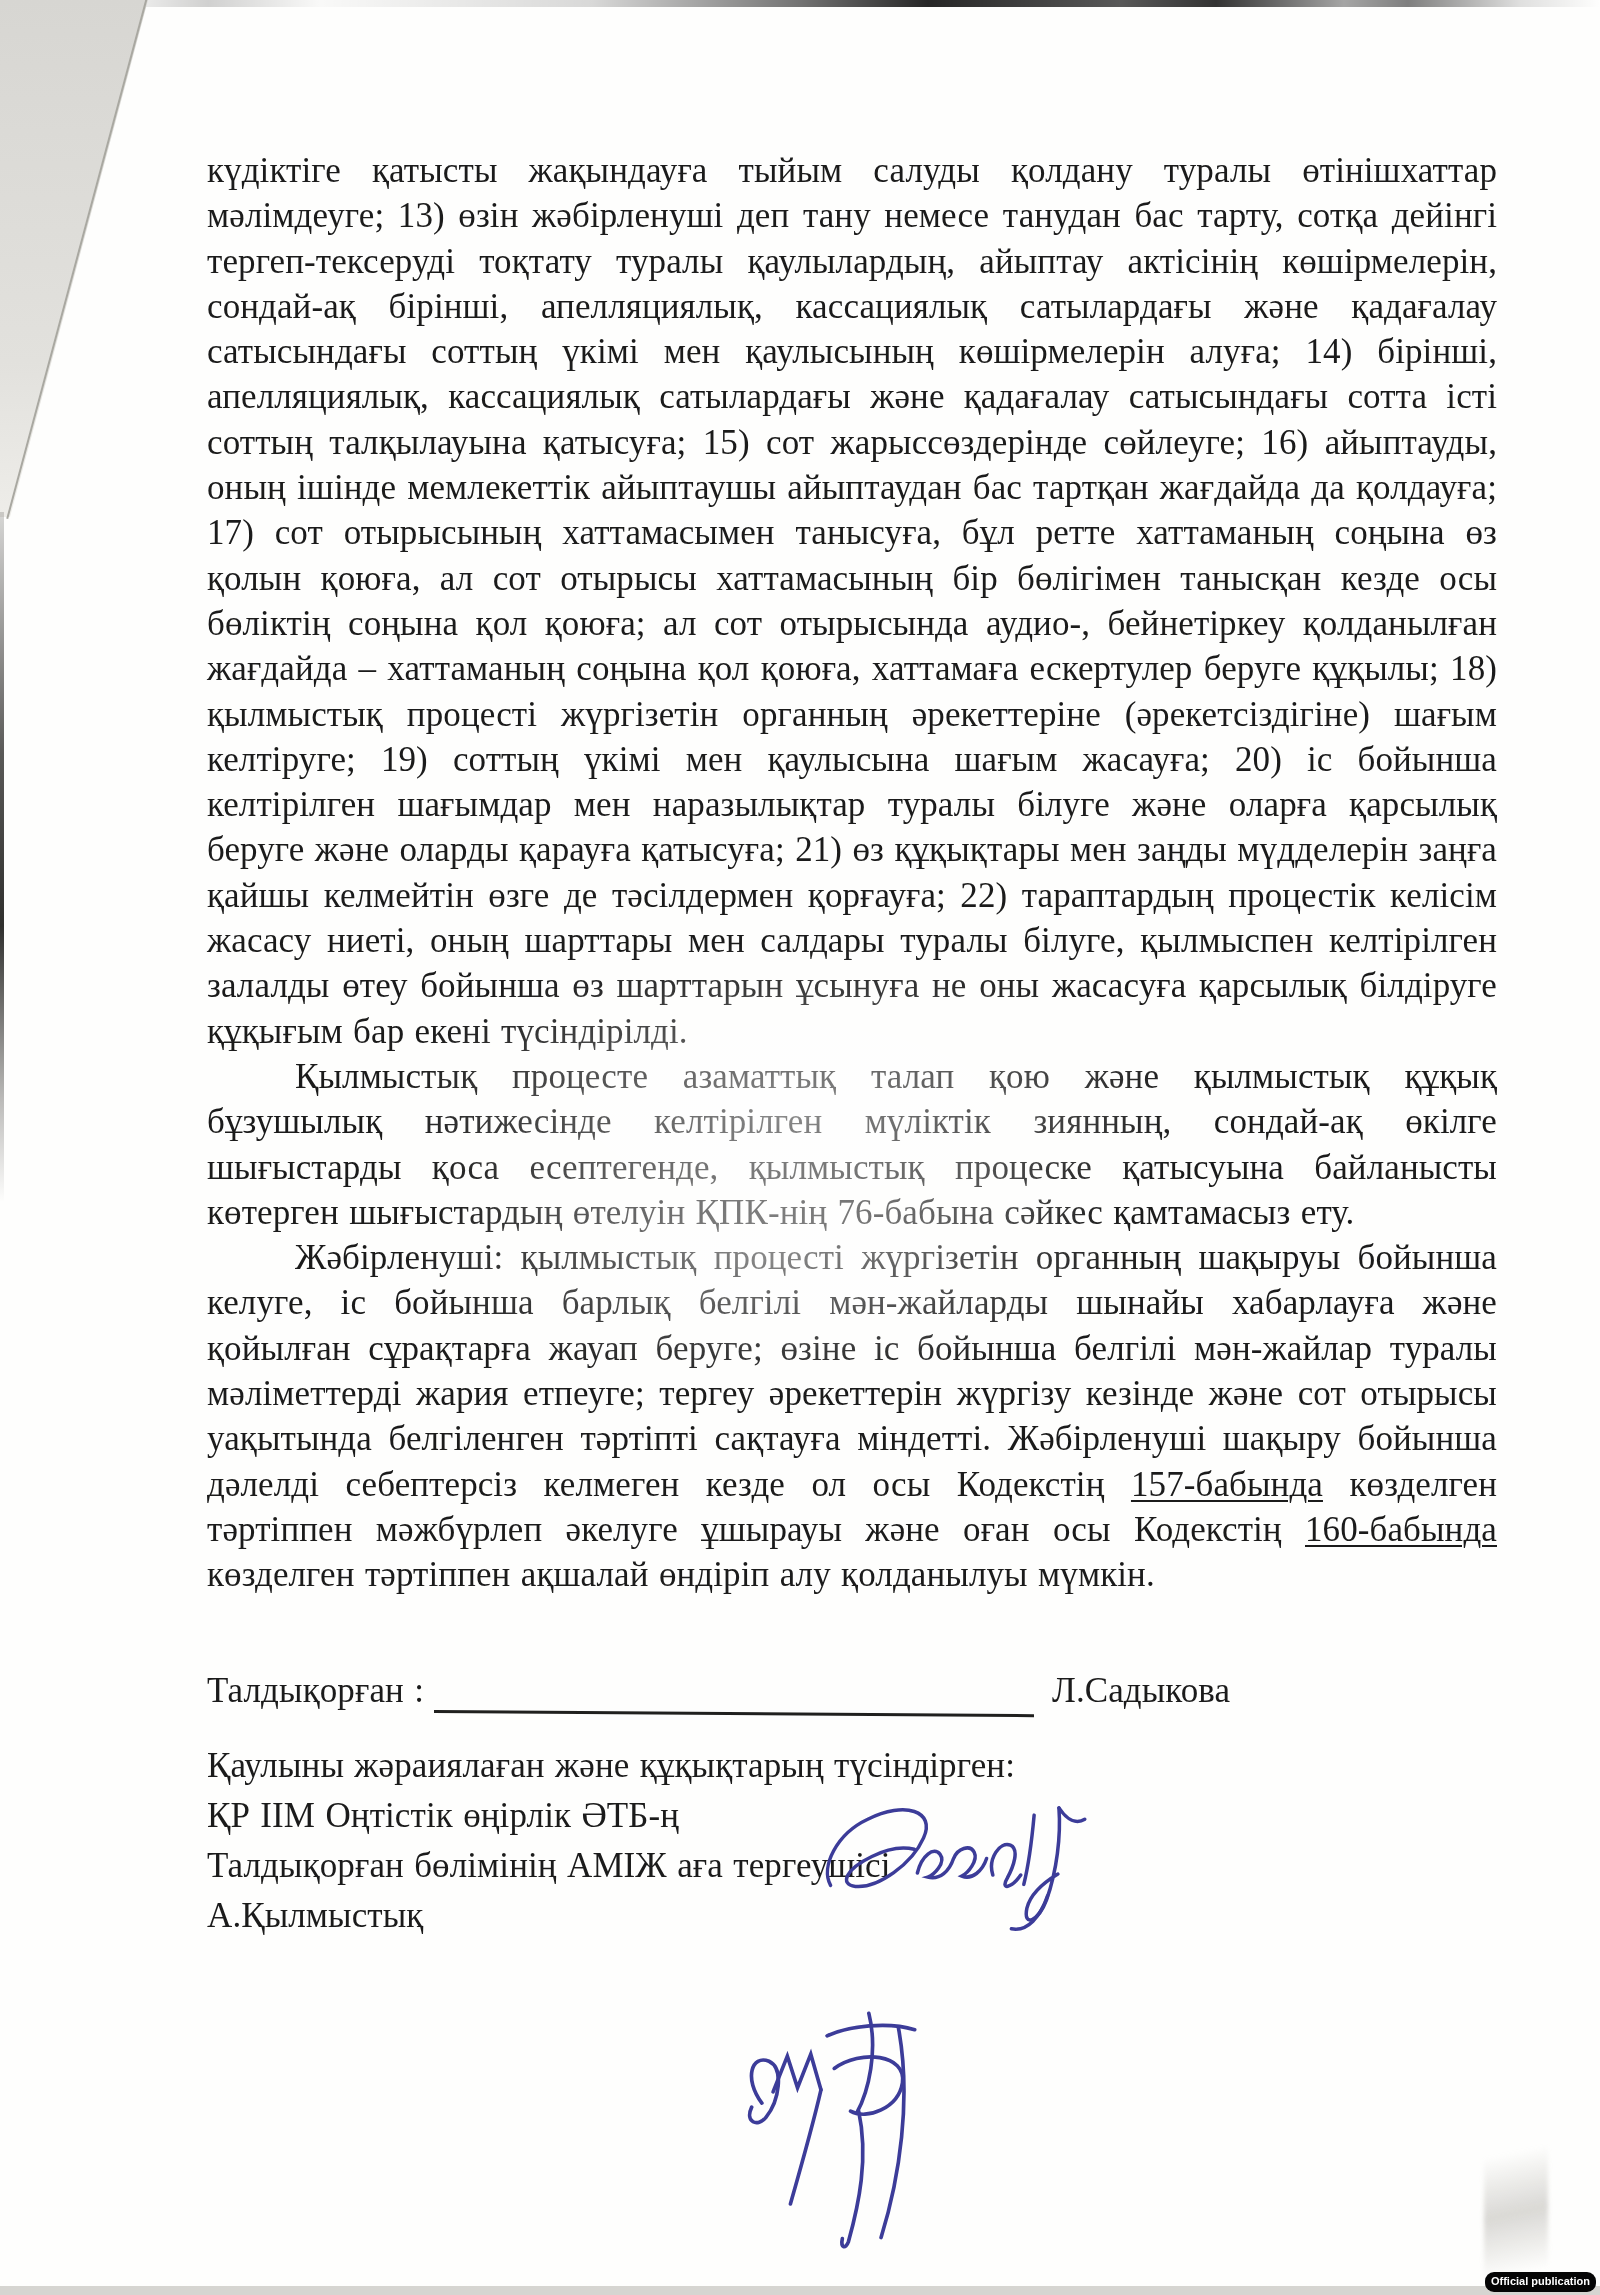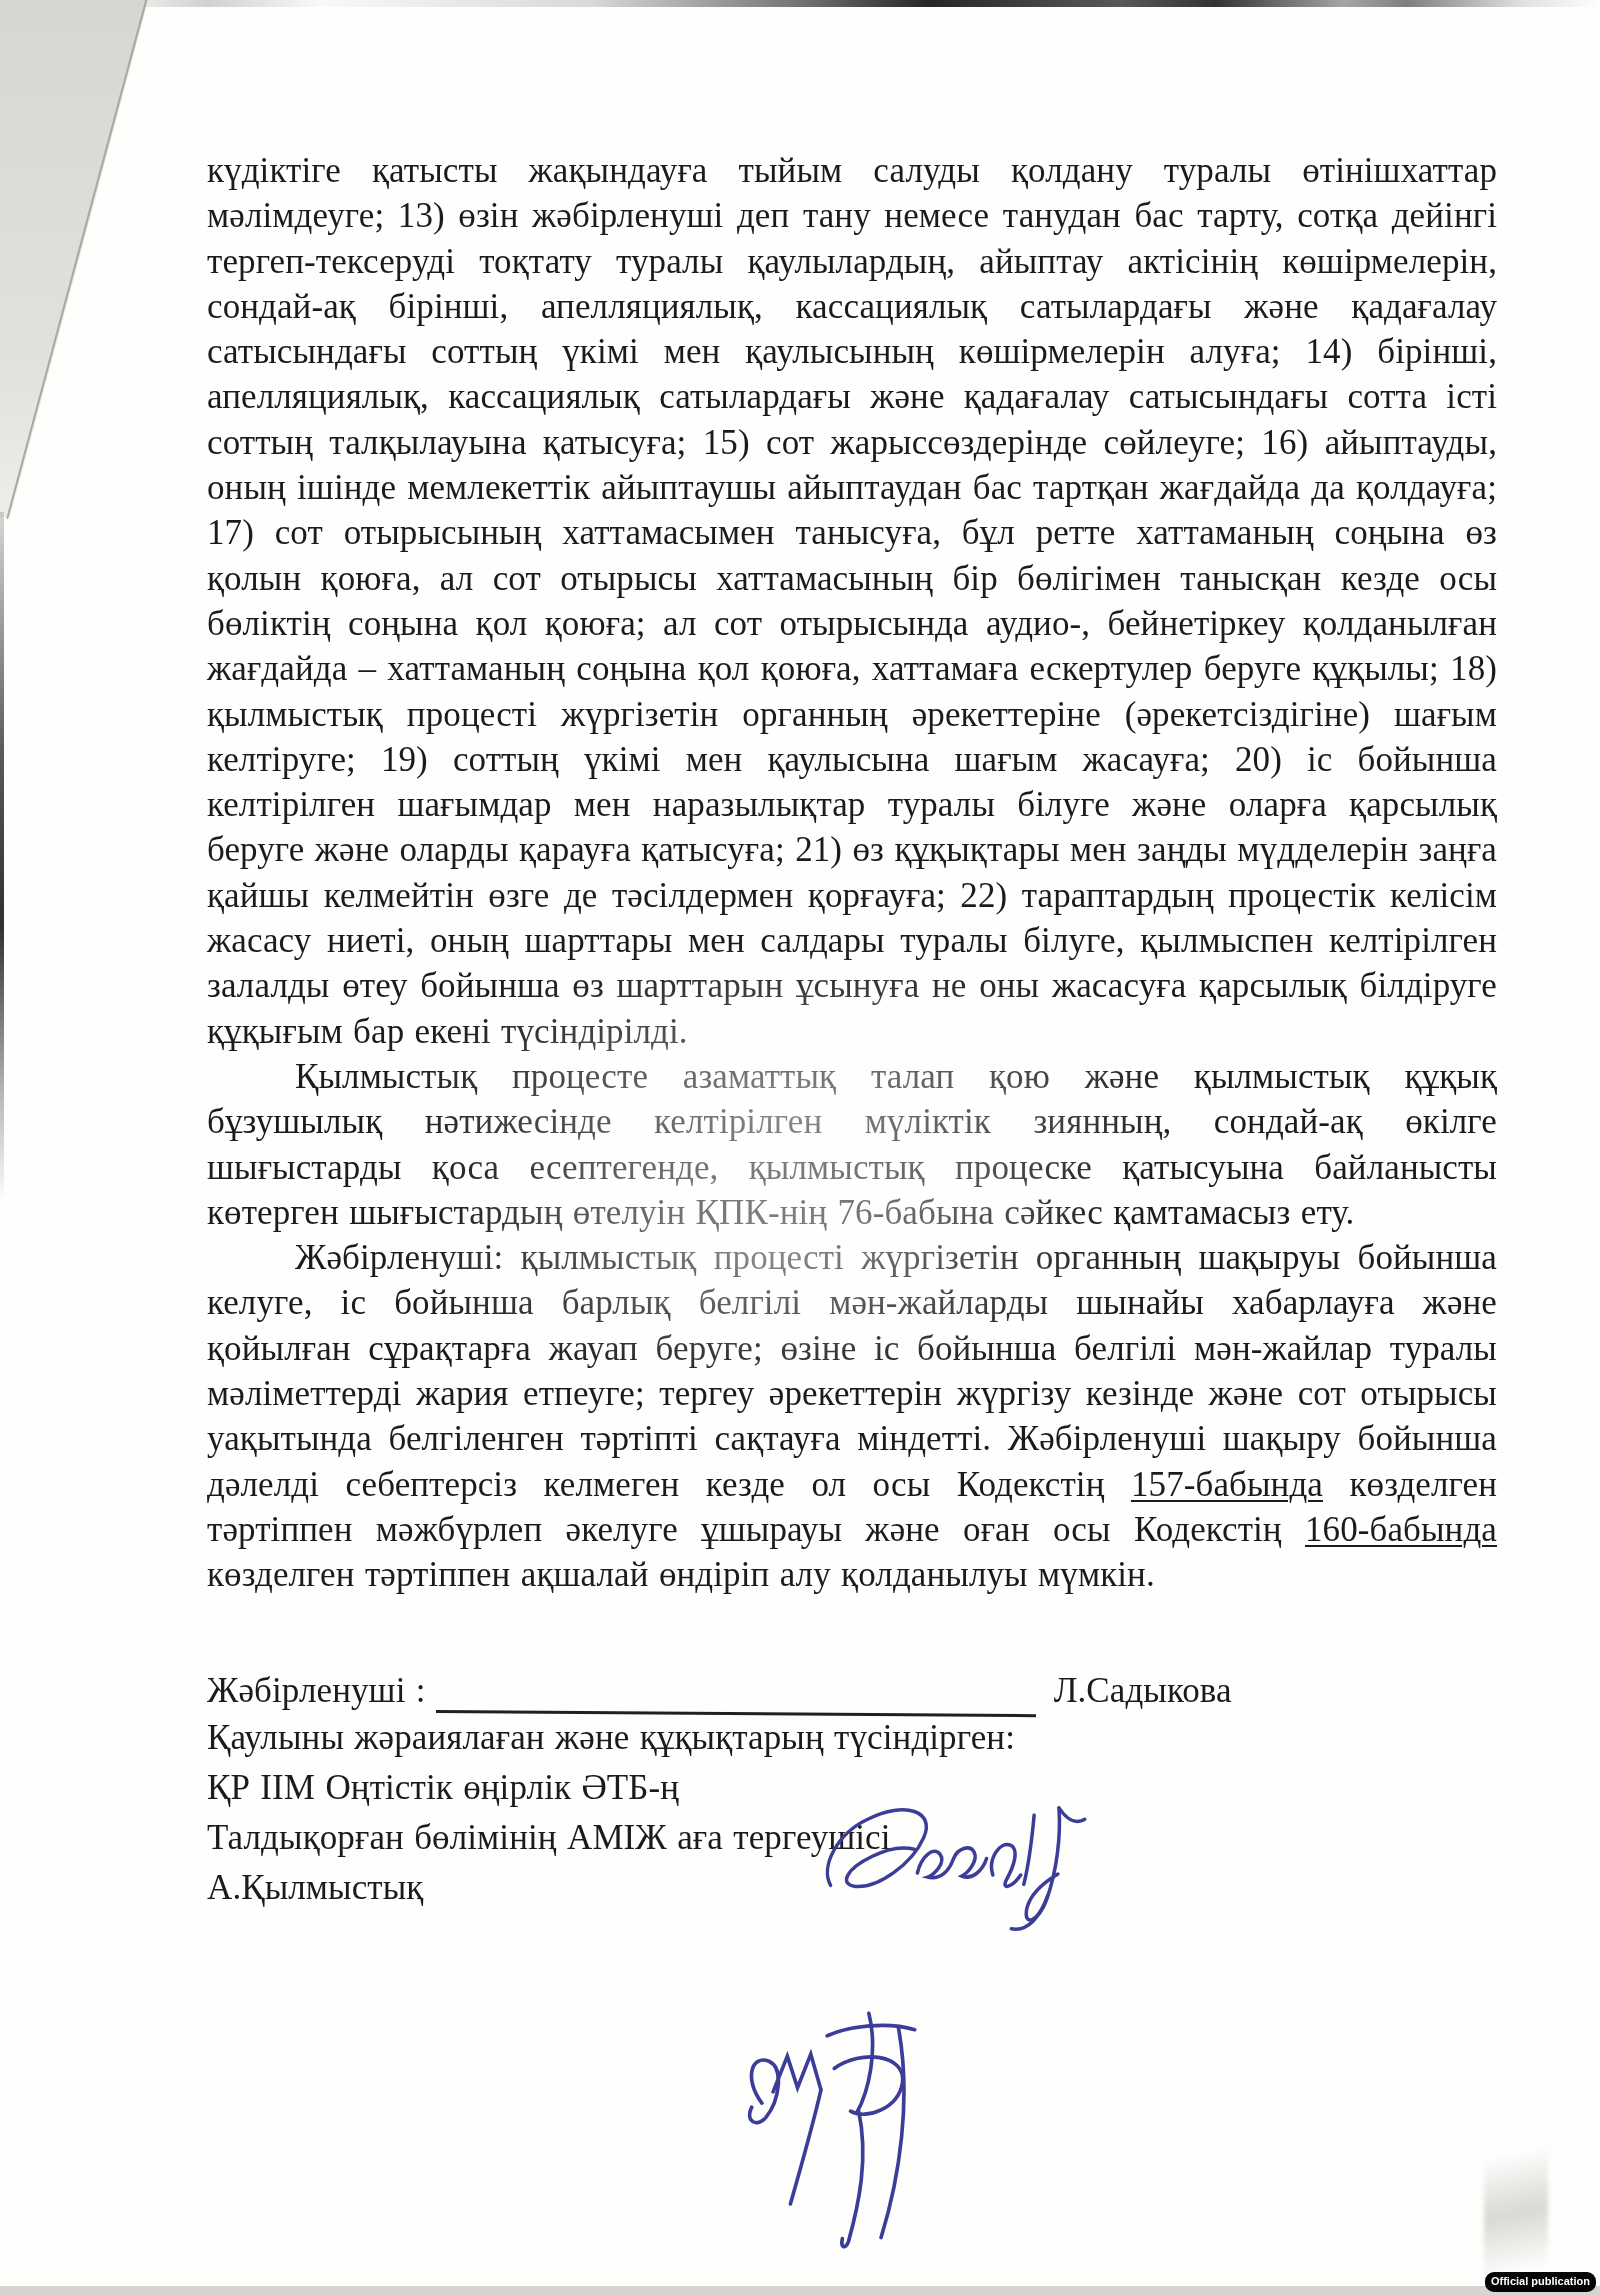--- a/index.html
+++ b/index.html
@@ -75,20 +75,21 @@
     font-size:35px;line-height:45px;
   }
   .sig-line{
     flex:0 0 600px;height:40px;
     border-bottom:3px solid #20201e;
     transform:rotate(.4deg);transform-origin:left bottom;
     margin-left:10px;
   }
   .sig-name{margin-left:18px;white-space:nowrap;font-family:Liberation Serif, serif;}
   .officer-block{
+    margin-top:28px;
     font-size:35px;line-height:50px;
   }
   .officer-block div{white-space:nowrap;}
   .rank-row{
     display:flex;justify-content:space-between;
     padding-right:62px;
   }
   .handsig{position:absolute;z-index:4;}
   .victim-sig{left:818px;top:1780px;}
   .investigator-sig{left:715px;top:2005px;}
@@ -117,21 +118,21 @@
 
   <div class="doc-body">
 
     <p>күдіктіге қатысты жақындауға тыйым салуды қолдану туралы өтінішхаттар мәлімдеуге; 13) өзін жәбірленуші деп тану немесе танудан бас тарту, сотқа дейінгі тергеп-тексеруді тоқтату туралы қаулылардың, айыптау актісінің көшірмелерін, сондай-ақ бірінші, апелляциялық, кассациялық сатылардағы және қадағалау сатысындағы соттың үкімі мен қаулысының көшірмелерін алуға; 14) бірінші, апелляциялық, кассациялық сатылардағы және қадағалау сатысындағы сотта істі соттың талқылауына қатысуға; 15) сот жарыссөздерінде сөйлеуге; 16) айыптауды, оның ішінде мемлекеттік айыптаушы айыптаудан бас тартқан жағдайда да қолдауға; 17) сот отырысының хаттамасымен танысуға, бұл ретте хаттаманың соңына өз қолын қоюға, ал сот отырысы хаттамасының бір бөлігімен танысқан кезде осы бөліктің соңына қол қоюға; ал сот отырысында аудио-, бейнетіркеу қолданылған жағдайда – хаттаманың соңына қол қоюға, хаттамаға ескертулер беруге құқылы; 18) қылмыстық процесті жүргізетін органның әрекеттеріне (әрекетсіздігіне) шағым келтіруге; 19) соттың үкімі мен қаулысына шағым жасауға; 20) іс бойынша келтірілген шағымдар мен наразылықтар туралы білуге және оларға қарсылық беруге және оларды қарауға қатысуға; 21) өз құқықтары мен заңды мүдделерін заңға қайшы келмейтін өзге де тәсілдермен қорғауға; 22) тараптардың процестік келісім жасасу ниеті, оның шарттары мен салдары туралы білуге, қылмыспен келтірілген залалды өтеу бойынша өз шарттарын ұсынуға не оны жасасуға қарсылық білдіруге құқығым бар екені түсіндірілді.</p>
 
     <p class="indent">Қылмыстық процесте азаматтық талап қою және қылмыстық құқық бұзушылық нәтижесінде келтірілген мүліктік зиянның, сондай-ақ өкілге шығыстарды қоса есептегенде, қылмыстық процеске қатысуына байланысты көтерген шығыстардың өтелуін ҚПК-нің 76-бабына сәйкес қамтамасыз ету.</p>
 
     <p class="indent"><span>Жәбірленуші: қылмыстық процесті жүргізетін органның шақыруы бойынша келуге, іс бойынша барлық белгілі мән-жайларды шынайы хабарлауға және қойылған сұрақтарға жауап беруге; өзіне іс бойынша белгілі мән-жайлар туралы мәліметтерді жария етпеуге; тергеу әрекеттерін жүргізу кезінде және сот отырысы уақытында белгіленген тәртіпті сақтауға міндетті. Жәбірленуші шақыру бойынша дәлелді себептерсіз келмеген кезде ол осы Кодекстің </span><span class="u">157-бабында</span><span> көзделген тәртіппен мәжбүрлеп әкелуге ұшырауы және оған осы Кодекстің </span><span class="u">160-бабында</span><span> көзделген тәртіппен ақшалай өндіріп алу қолданылуы мүмкін.</span></p>
 
     <div class="sig-row">
-      <span>Жәбірленуші :</span>
+      <span>Талдықорған :</span>
       <span class="sig-line"></span>
       <span class="sig-name">Л.Садыкова</span>
     </div>
 
     <div class="officer-block">
       <div>Қаулыны жәраиялаған және құқықтарың түсіндірген:</div>
       <div>ҚР ІІМ Оңтістік өңірлік ӘТБ-ң</div>
       <div>Талдықорған бөлімінің АМІЖ аға тергеушісі</div>
       <div class="rank-row">
         <span>А.Қылмыстық</span>

